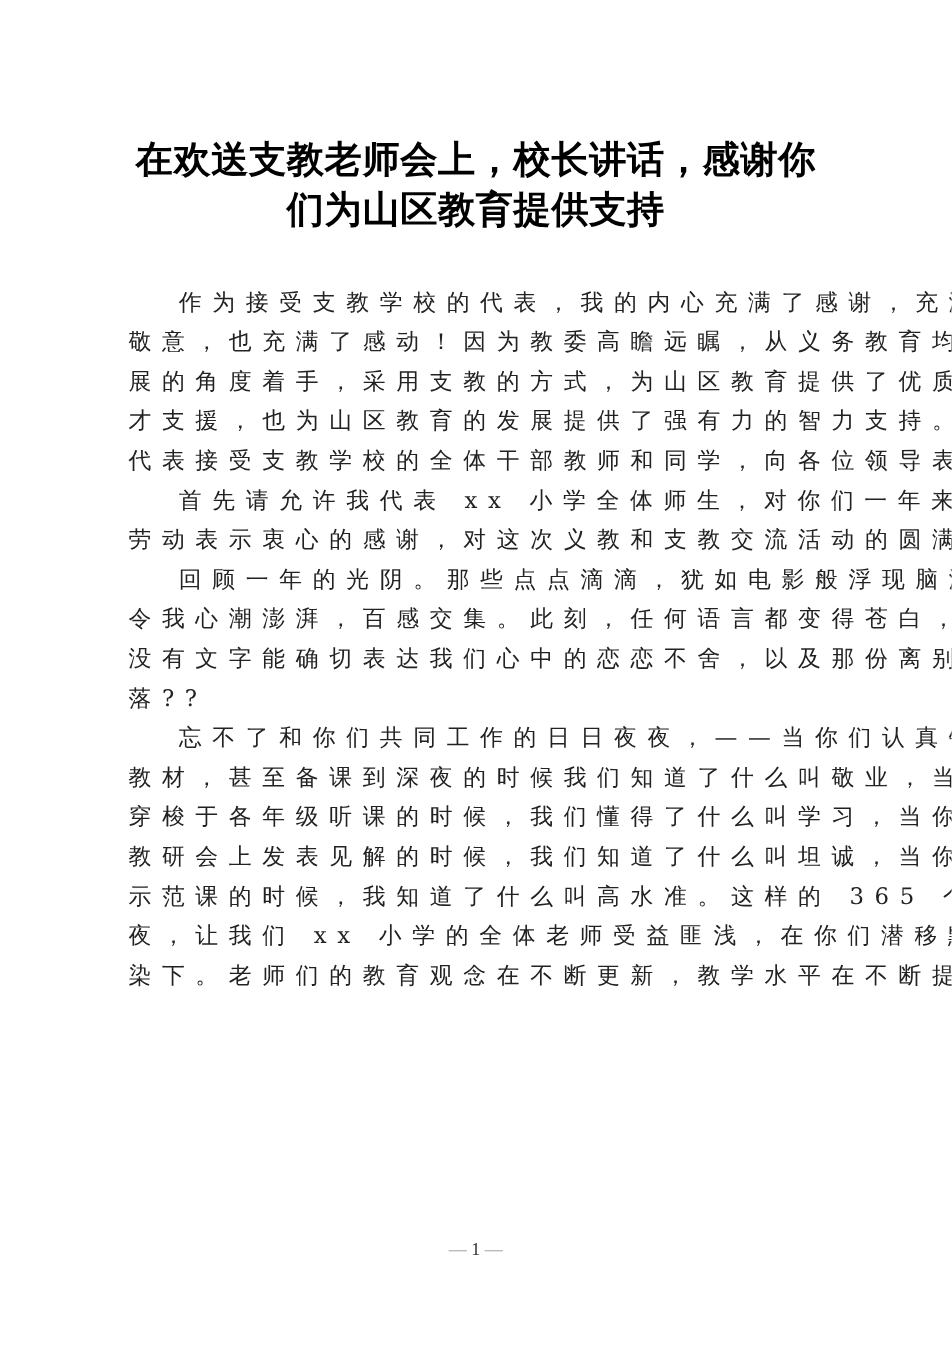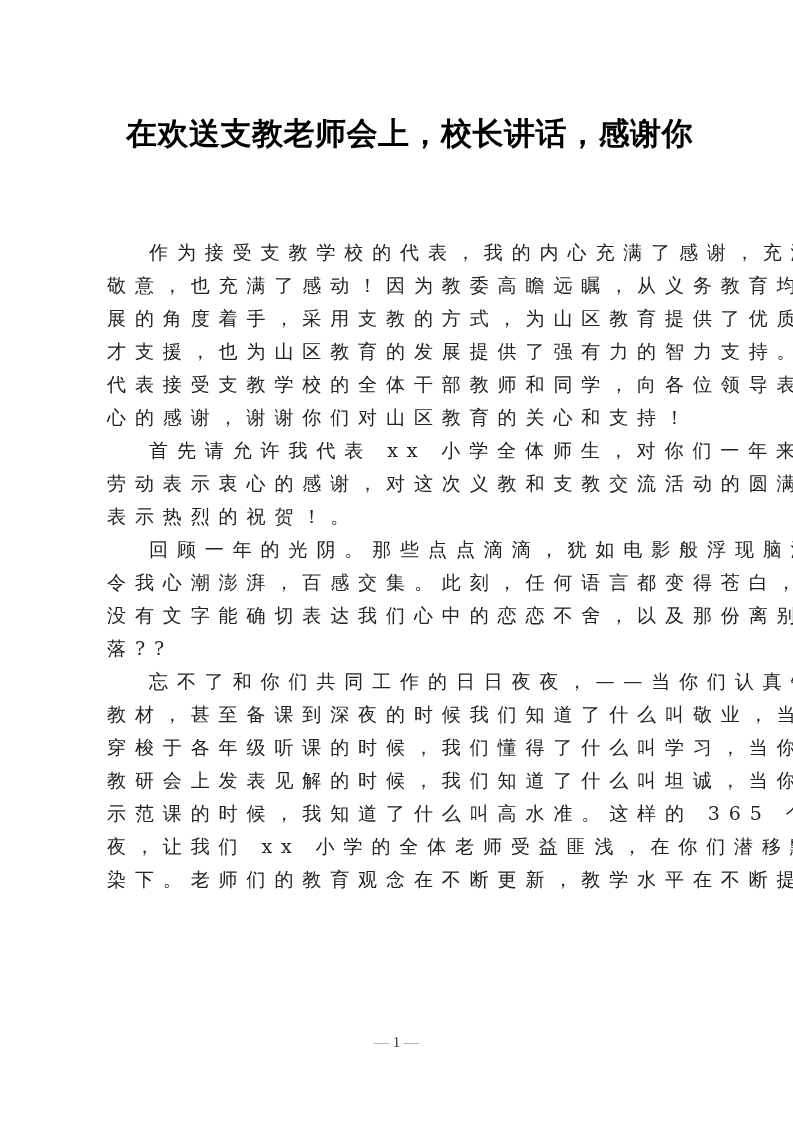--- a/index.html
+++ b/index.html
@@ -1,48 +1,47 @@
 <!DOCTYPE html>
 <html><head>
 <meta charset="utf-8">
 <style>
   html, body { margin: 0; padding: 0; background: #ffffff; }
   body { width: 793px; height: 1122px; position: relative; overflow: hidden;
          font-family: "DejaVu Serif", "Liberation Serif", serif; color: #111; }
   .page { position: absolute; left: 0; top: 0; width: 793px; height: 1122px; background: #fff; }
-  .title { position: absolute; left: 100px; top: 112px; width: 593px; text-align: right;
+  .title { position: absolute; left: 100px; top: 112px; width: 593px; text-align: center;
            font-family: "DejaVu Sans", "Liberation Sans", sans-serif; font-weight: bold;
            font-size: 31px; line-height: 42px; color: #000; letter-spacing: 0.5px; }
   .title span { display: block; }
   .body { position: absolute; left: 107px; top: 236px; width: 580px; }
   .line { display: block; height: 33px; line-height: 33px; font-size: 19px; white-space: nowrap;
           letter-spacing: 8.9px; color: #222; }
   .line.indent { padding-left: 42px; }
   .footer { position: absolute; left: 0; width: 793px; top: 1034px; text-align: center;
             font-size: 15px; color: #333; font-family: "Liberation Serif", serif; }
   .footer .dash { color: #999; }
 </style>
 </head>
 <body>
 
 <div class="page">
   <div class="title">
     <span>在欢送支教老师会上，校长讲话，感谢你</span>
+    <span>们为山区教育提供支持</span>
   </div>
 
   <div class="body">
     <span class="line indent">作为接受支教学校的代表，我的内心充满了感谢，充满了</span>
     <span class="line">敬意，也充满了感动！因为教委高瞻远瞩，从义务教育均衡发</span>
     <span class="line">展的角度着手，采用支教的方式，为山区教育提供了优质的人</span>
     <span class="line">才支援，也为山区教育的发展提供了强有力的智力支持。我谨</span>
     <span class="line">代表接受支教学校的全体干部教师和同学，向各位领导表示衷</span>
-    <span class="line">心的感谢，谢谢你们对山区教育的关心和支持！</span>
     <span class="line indent">首先请允许我代表 xx 小学全体师生，对你们一年来的辛勤</span>
     <span class="line">劳动表示衷心的感谢，对这次义教和支教交流活动的圆满成功</span>
-    <span class="line">表示热烈的祝贺！。</span>
     <span class="line indent">回顾一年的光阴。那些点点滴滴，犹如电影般浮现脑海，</span>
     <span class="line">令我心潮澎湃，百感交集。此刻，任何语言都变得苍白，因为</span>
     <span class="line">没有文字能确切表达我们心中的恋恋不舍，以及那份离别的失</span>
     <span class="line">落??</span>
     <span class="line indent">忘不了和你们共同工作的日日夜夜，——当你们认真钻研</span>
     <span class="line">教材，甚至备课到深夜的时候我们知道了什么叫敬业，当你们</span>
     <span class="line">穿梭于各年级听课的时候，我们懂得了什么叫学习，当你们在</span>
     <span class="line">教研会上发表见解的时候，我们知道了什么叫坦诚，当你们上</span>
     <span class="line">示范课的时候，我知道了什么叫高水准。这样的 365 个日日夜</span>
     <span class="line">夜，让我们 xx 小学的全体老师受益匪浅，在你们潜移默化的感</span>

